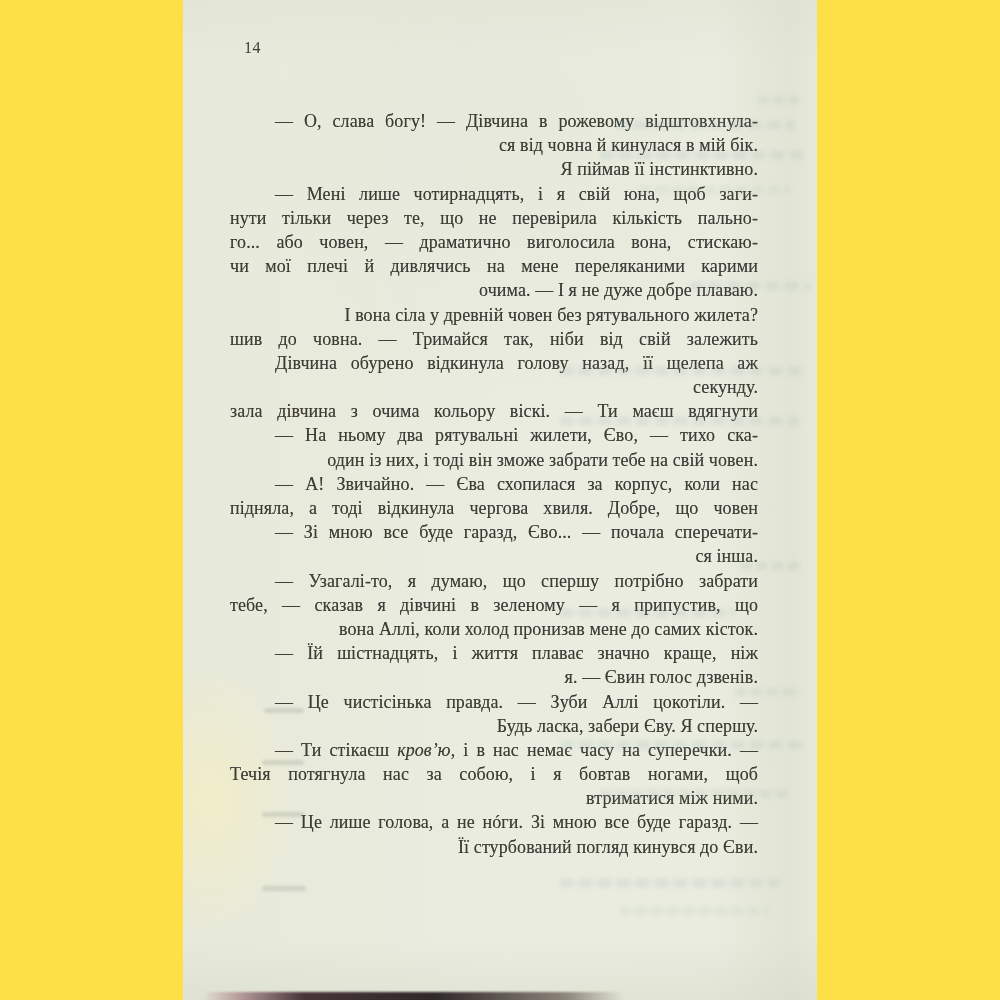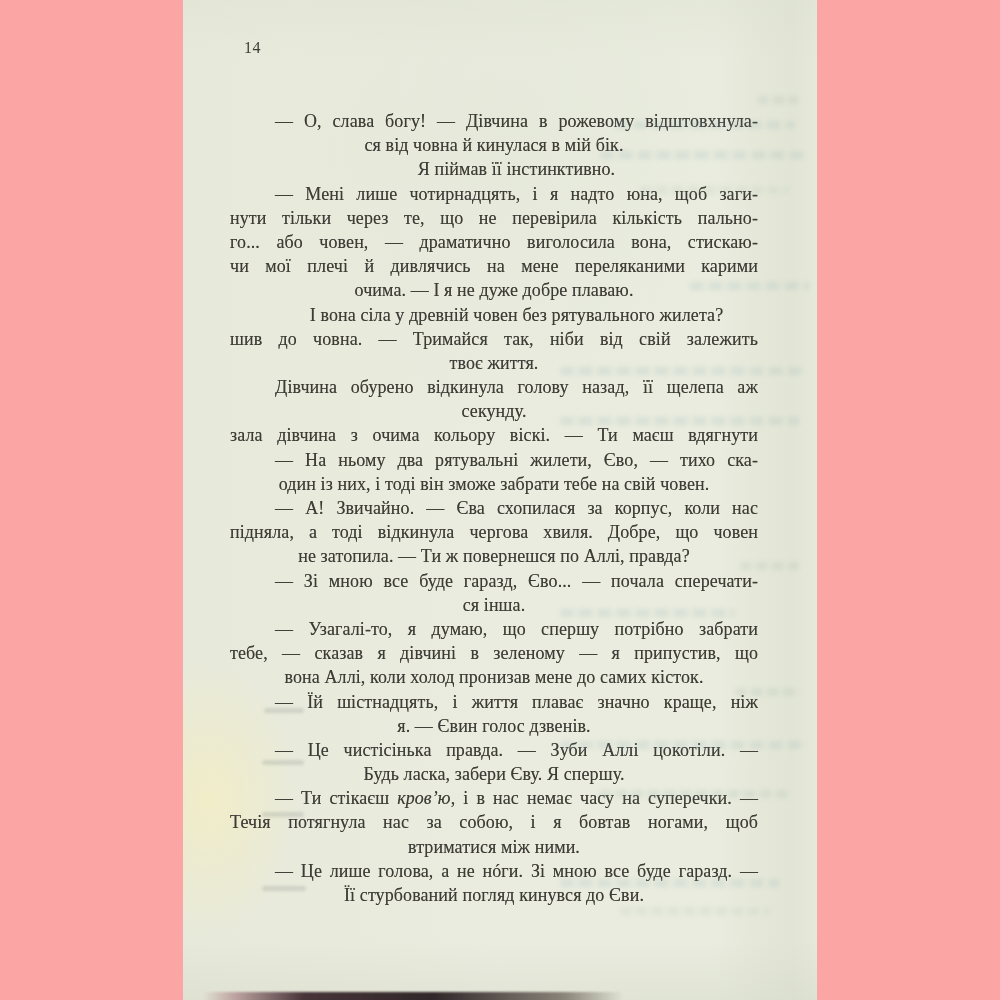--- a/index.html
+++ b/index.html
@@ -5,21 +5,21 @@
   html, body { margin: 0; padding: 0; }
   body {
     width: 1000px; height: 1000px;
     background: #ffffff;
     overflow: hidden;
     font-family: "Liberation Serif", serif;
   }
   .photo {
     position: relative;
     width: 1000px; height: 1000px;
-    background: #fca5a5;
+    background: #fde047;
   }
   
   .page {
     position: absolute;
     left: 183px; top: 0;
     width: 634px; height: 1000px;
     background:
       radial-gradient(ellipse 130px 200px at 4% 80%, rgba(250,240,185,0.55), rgba(250,240,185,0) 70%),
       radial-gradient(ellipse 300px 420px at 50% 15%, rgba(222,228,210,0.35), rgba(222,228,210,0) 75%),
       linear-gradient(to right, #e7e9da 0%, #eaecdf 50%, #e9ecde 84%, #e2e5d5 96%, #e6e9da 100%);
@@ -41,21 +41,21 @@
     left: 230px; top: 88px;
     width: 528px;
     margin-top: 21px;
   }
   .line {
     font-family: "Liberation Serif", serif;
     font-size: 18px;
     line-height: 24.2px;
     height: 24.2px;
     color: var(--ink, #3e3c36);
-    text-align: center;
+    text-align: right;
     letter-spacing: 0.1px;
     text-shadow: 0 0 0.5px rgba(62,60,54,0.55);
     white-space: normal;
     overflow: visible;
   }
   .line.just { text-align: justify; text-align-last: justify; }
   .line.ind  { padding-left: 45px; }
   .line i { font-style: italic; }
 
   
@@ -103,36 +103,34 @@
 
   <div class="page"></div>
   <div class="page-inner-shade"></div>
 
   <div class="pagenum">14</div>
 
   <div class="textblock" id="textblock">
       <div class="line ind just">— О, слава богу! — Дівчина в рожевому відштовхнула-</div>
       <div class="line">ся від човна й кинулася в мій бік.</div>
       <div class="line ind">Я піймав її інстинктивно.</div>
-      <div class="line ind just">— Мені лише чотирнадцять, і я надто юна, щоб заги-</div>
+      <div class="line ind just">— Мені лише чотирнадцять, і я свій юна, щоб заги-</div>
       <div class="line just">нути тільки через те, що не перевірила кількість пально-</div>
       <div class="line just">го... або човен, — драматично виголосила вона, стискаю-</div>
       <div class="line just">чи мої плечі й дивлячись на мене переляканими карими</div>
       <div class="line">очима. — І я не дуже добре плаваю.</div>
       <div class="line ind">І вона сіла у древній човен без рятувального жилета?</div>
       <div class="line just">шив до човна. — Тримайся так, ніби від свій залежить</div>
-      <div class="line">твоє життя.</div>
       <div class="line ind just">Дівчина обурено відкинула голову назад, її щелепа аж</div>
       <div class="line">секунду.</div>
       <div class="line just">зала дівчина з очима кольору віскі. — Ти маєш вдягнути</div>
       <div class="line ind just">— На ньому два рятувальні жилети, Єво, — тихо ска-</div>
       <div class="line">один із них, і тоді він зможе забрати тебе на свій човен.</div>
       <div class="line ind just">— А! Звичайно. — Єва схопилася за корпус, коли нас</div>
       <div class="line just">підняла, а тоді відкинула чергова хвиля. Добре, що човен</div>
-      <div class="line">не затопила. — Ти ж повернешся по Аллі, правда?</div>
       <div class="line ind just">— Зі мною все буде гаразд, Єво... — почала сперечати-</div>
       <div class="line">ся інша.</div>
       <div class="line ind just">— Узагалі-то, я думаю, що спершу потрібно забрати</div>
       <div class="line just">тебе, — сказав я дівчині в зеленому — я припустив, що</div>
       <div class="line">вона Аллі, коли холод пронизав мене до самих кісток.</div>
       <div class="line ind just">— Їй шістнадцять, і життя плаває значно краще, ніж</div>
       <div class="line">я. — Євин голос дзвенів.</div>
       <div class="line ind just">— Це чистісінька правда. — Зуби Аллі цокотіли. —</div>
       <div class="line">Будь ласка, забери Єву. Я спершу.</div>
       <div class="line ind just">— Ти стікаєш <i>кров’ю</i>, і в нас немає часу на суперечки. —</div>

